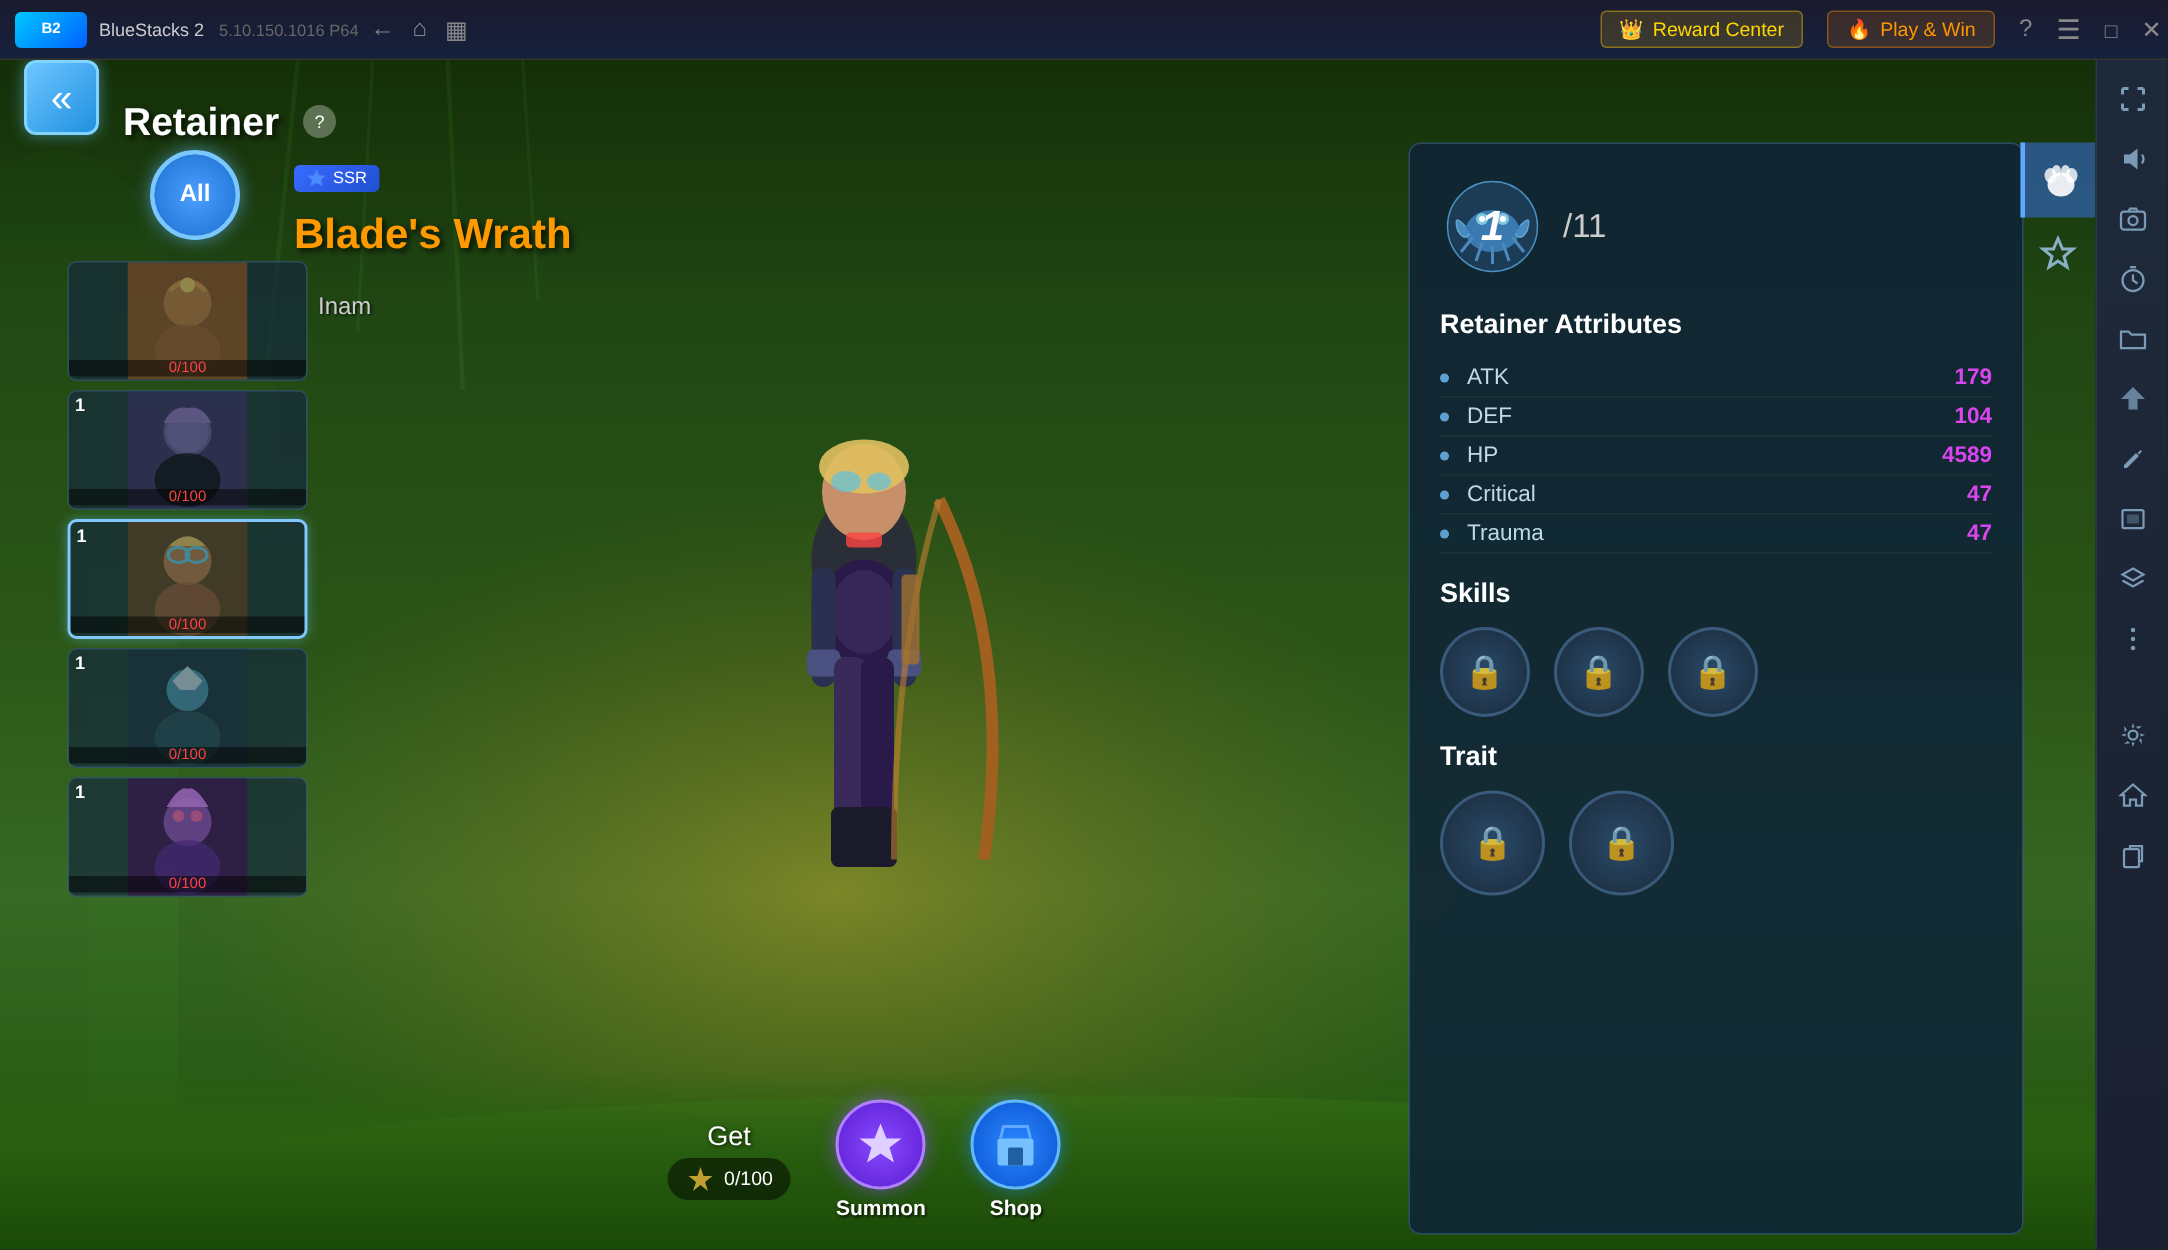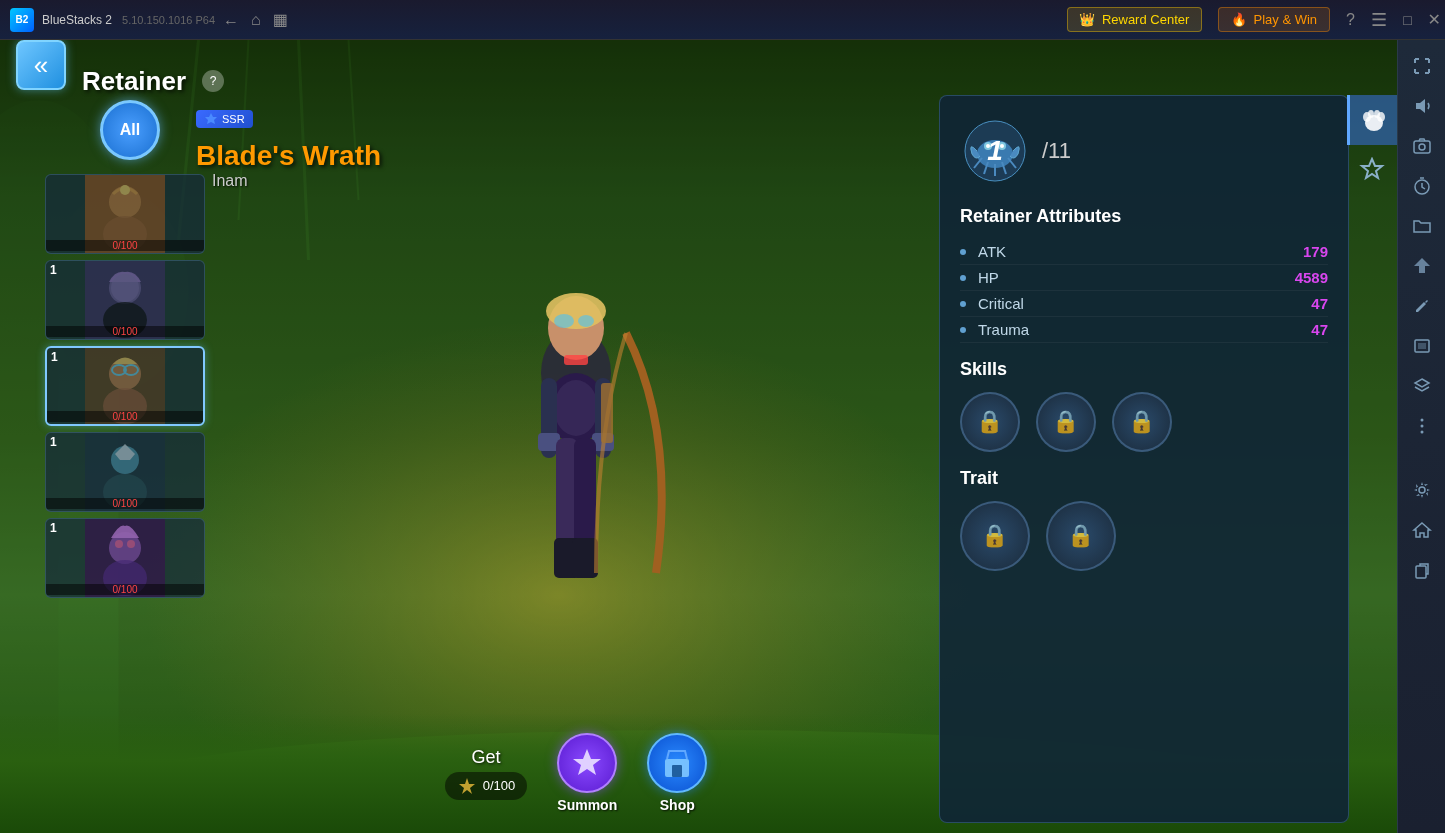--- a/index.html
+++ b/index.html
@@ -24,21 +24,21 @@
       border-bottom: 1px solid #333;
     }
     .titlebar-left {
       display: flex;
       align-items: center;
       gap: 8px;
       padding: 0 10px;
       flex: 1;
     }
     .bluestacks-logo {
-      width: 24px;
+      width: 48px;
       height: 24px;
       background: linear-gradient(135deg, #00c8ff, #0060ff);
       border-radius: 4px;
       display: flex;
       align-items: center;
       justify-content: center;
       font-size: 10px;
       color: white;
       font-weight: bold;
     }
@@ -260,20 +260,21 @@
       color: #ff9900;
       font-size: 28px;
       font-weight: bold;
       text-shadow: 2px 2px 4px rgba(0,0,0,0.8);
     }
     .char-subtitle {
       color: #cccccc;
       font-size: 16px;
       padding-left: 16px;
       text-shadow: 1px 1px 2px rgba(0,0,0,0.8);
+      margin-top: 24px;
     }
 
     
     .bottom-actions {
       position: absolute;
       bottom: 20px;
       left: 175px;
       right: 420px;
       display: flex;
       align-items: center;
@@ -737,20 +738,25 @@
       </div>
       <div class="level-max">/11</div>
     </div>
 
     <div class="section-title">Retainer Attributes</div>
 
     <div class="attr-row">
       <div class="attr-dot"></div>
       <div class="attr-name">ATK</div>
       <div class="attr-value">179</div>
+    </div>
+    <div class="attr-row">
+      <div class="attr-dot"></div>
+      <div class="attr-name">DEF</div>
+      <div class="attr-value">104</div>
     </div>
     <div class="attr-row">
       <div class="attr-dot"></div>
       <div class="attr-name">HP</div>
       <div class="attr-value">4589</div>
     </div>
     <div class="attr-row">
       <div class="attr-dot"></div>
       <div class="attr-name">Critical</div>
       <div class="attr-value">47</div>

